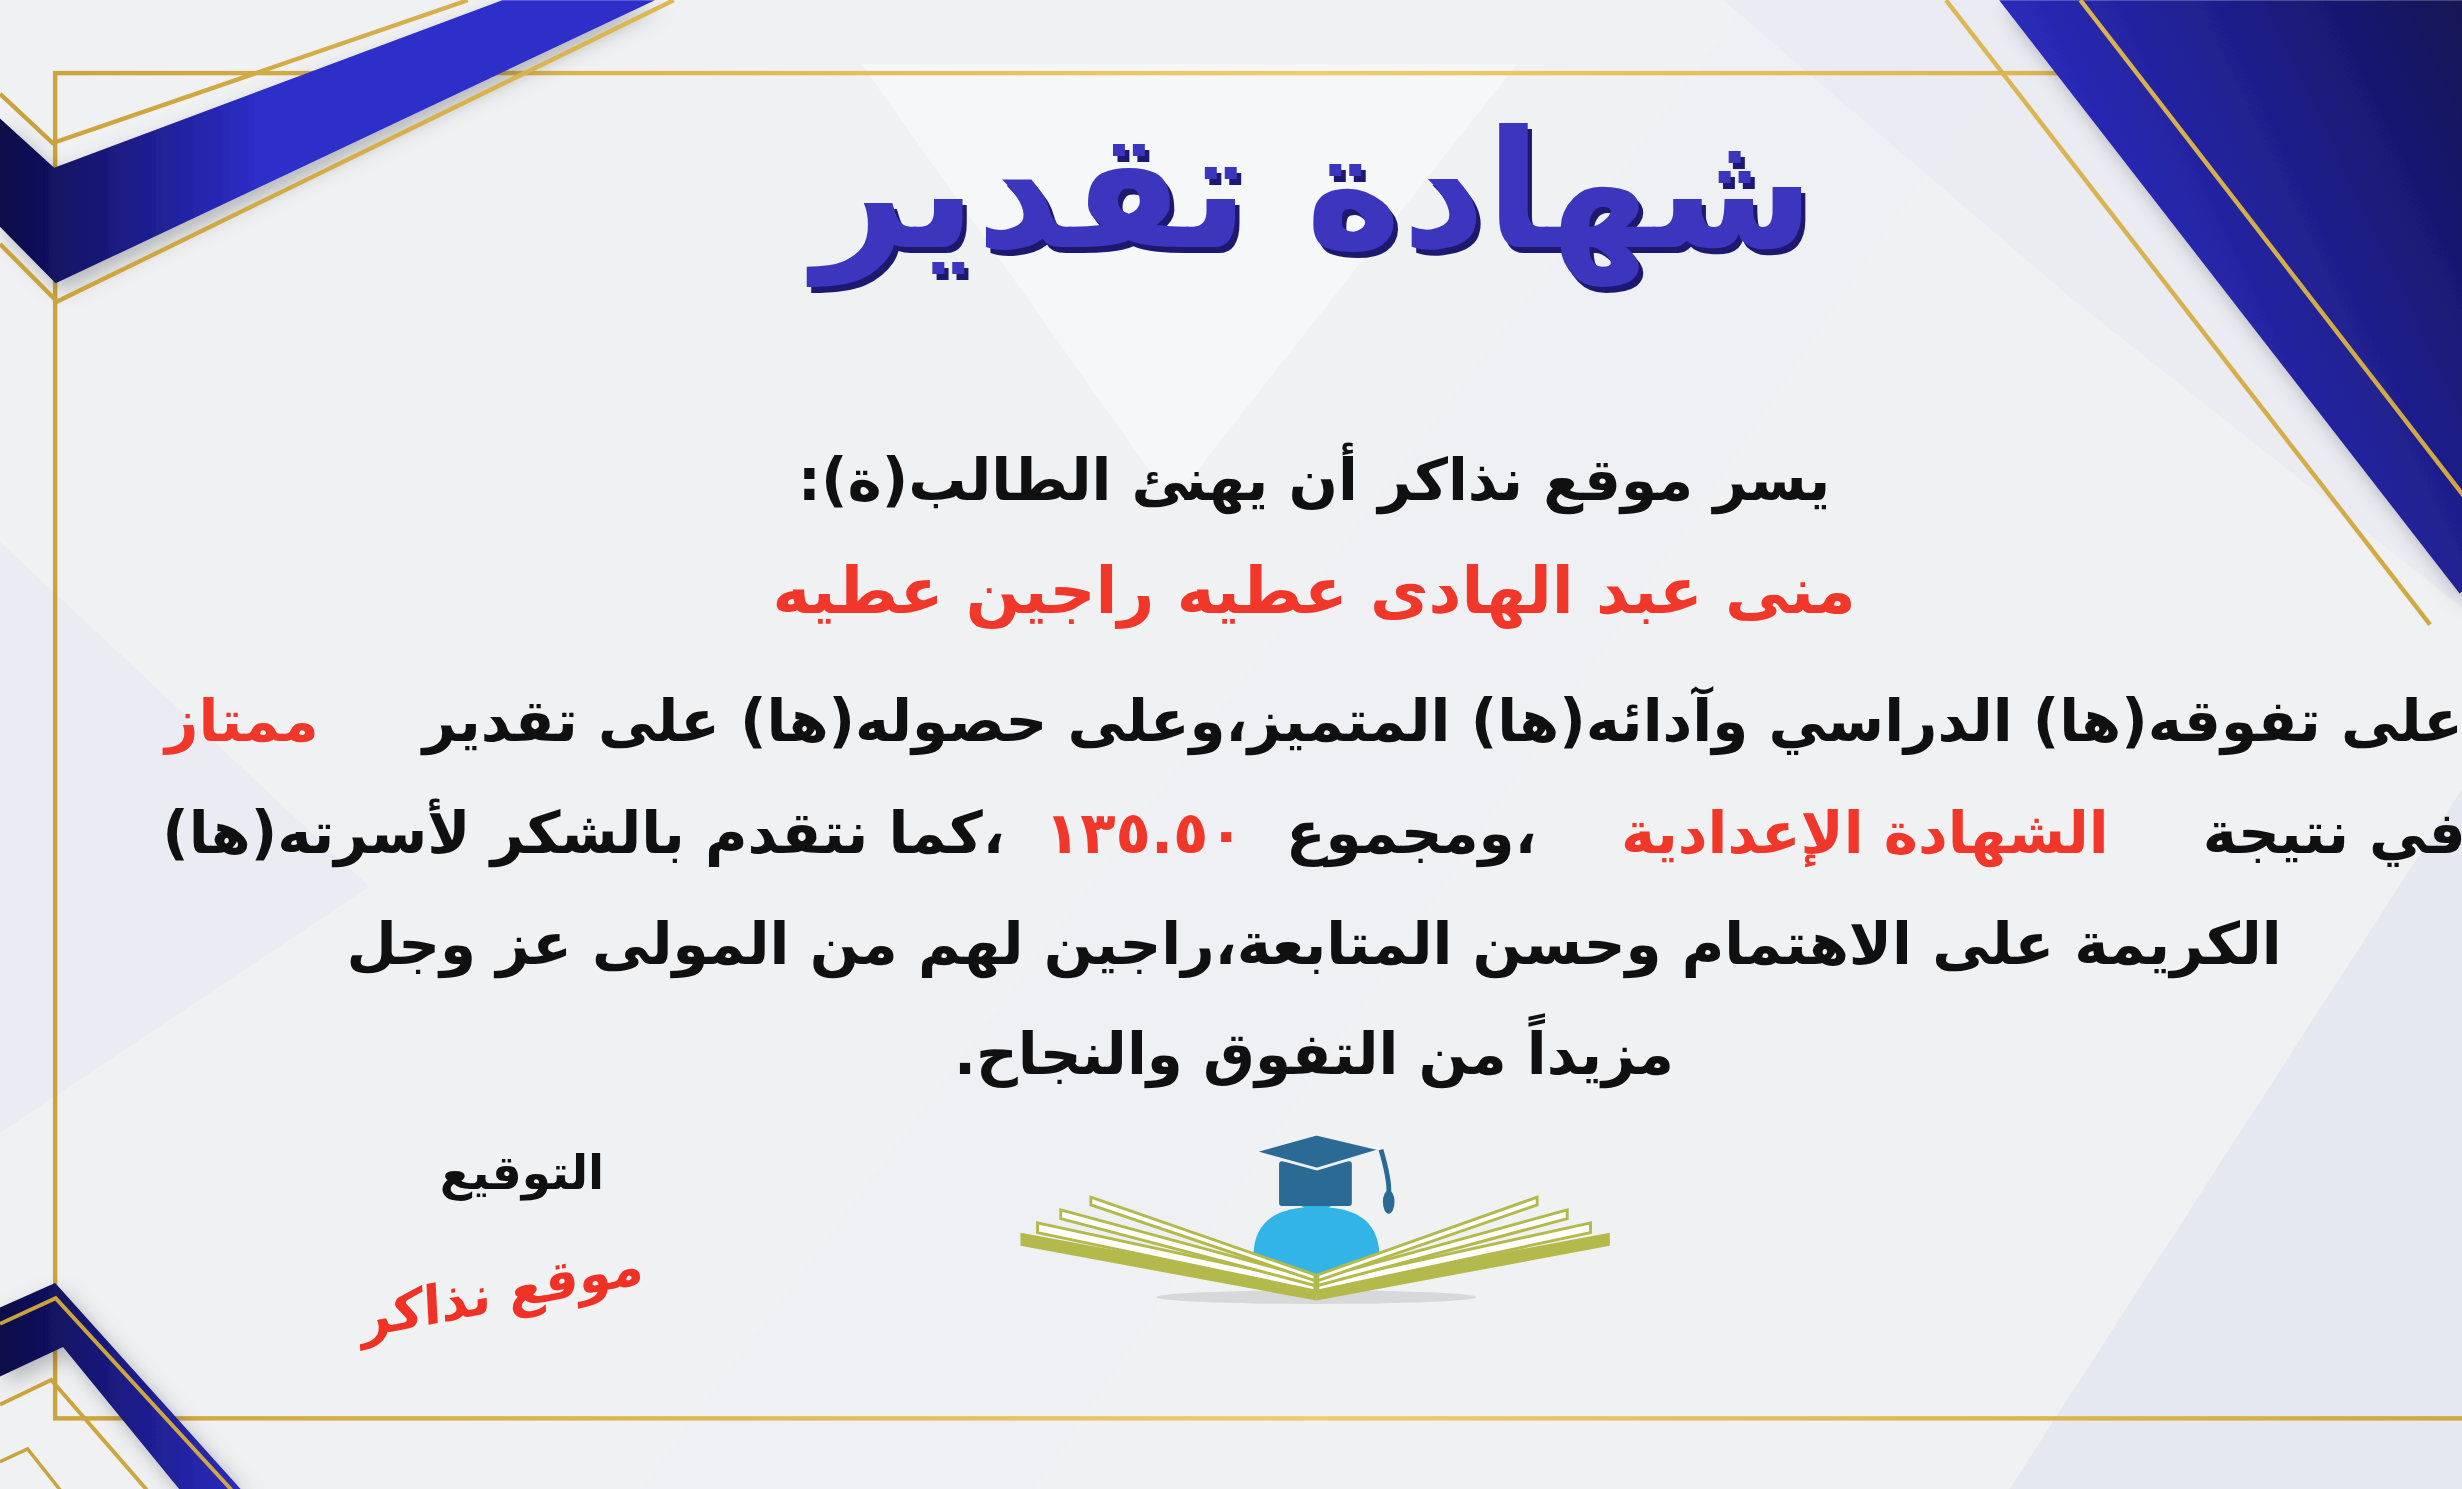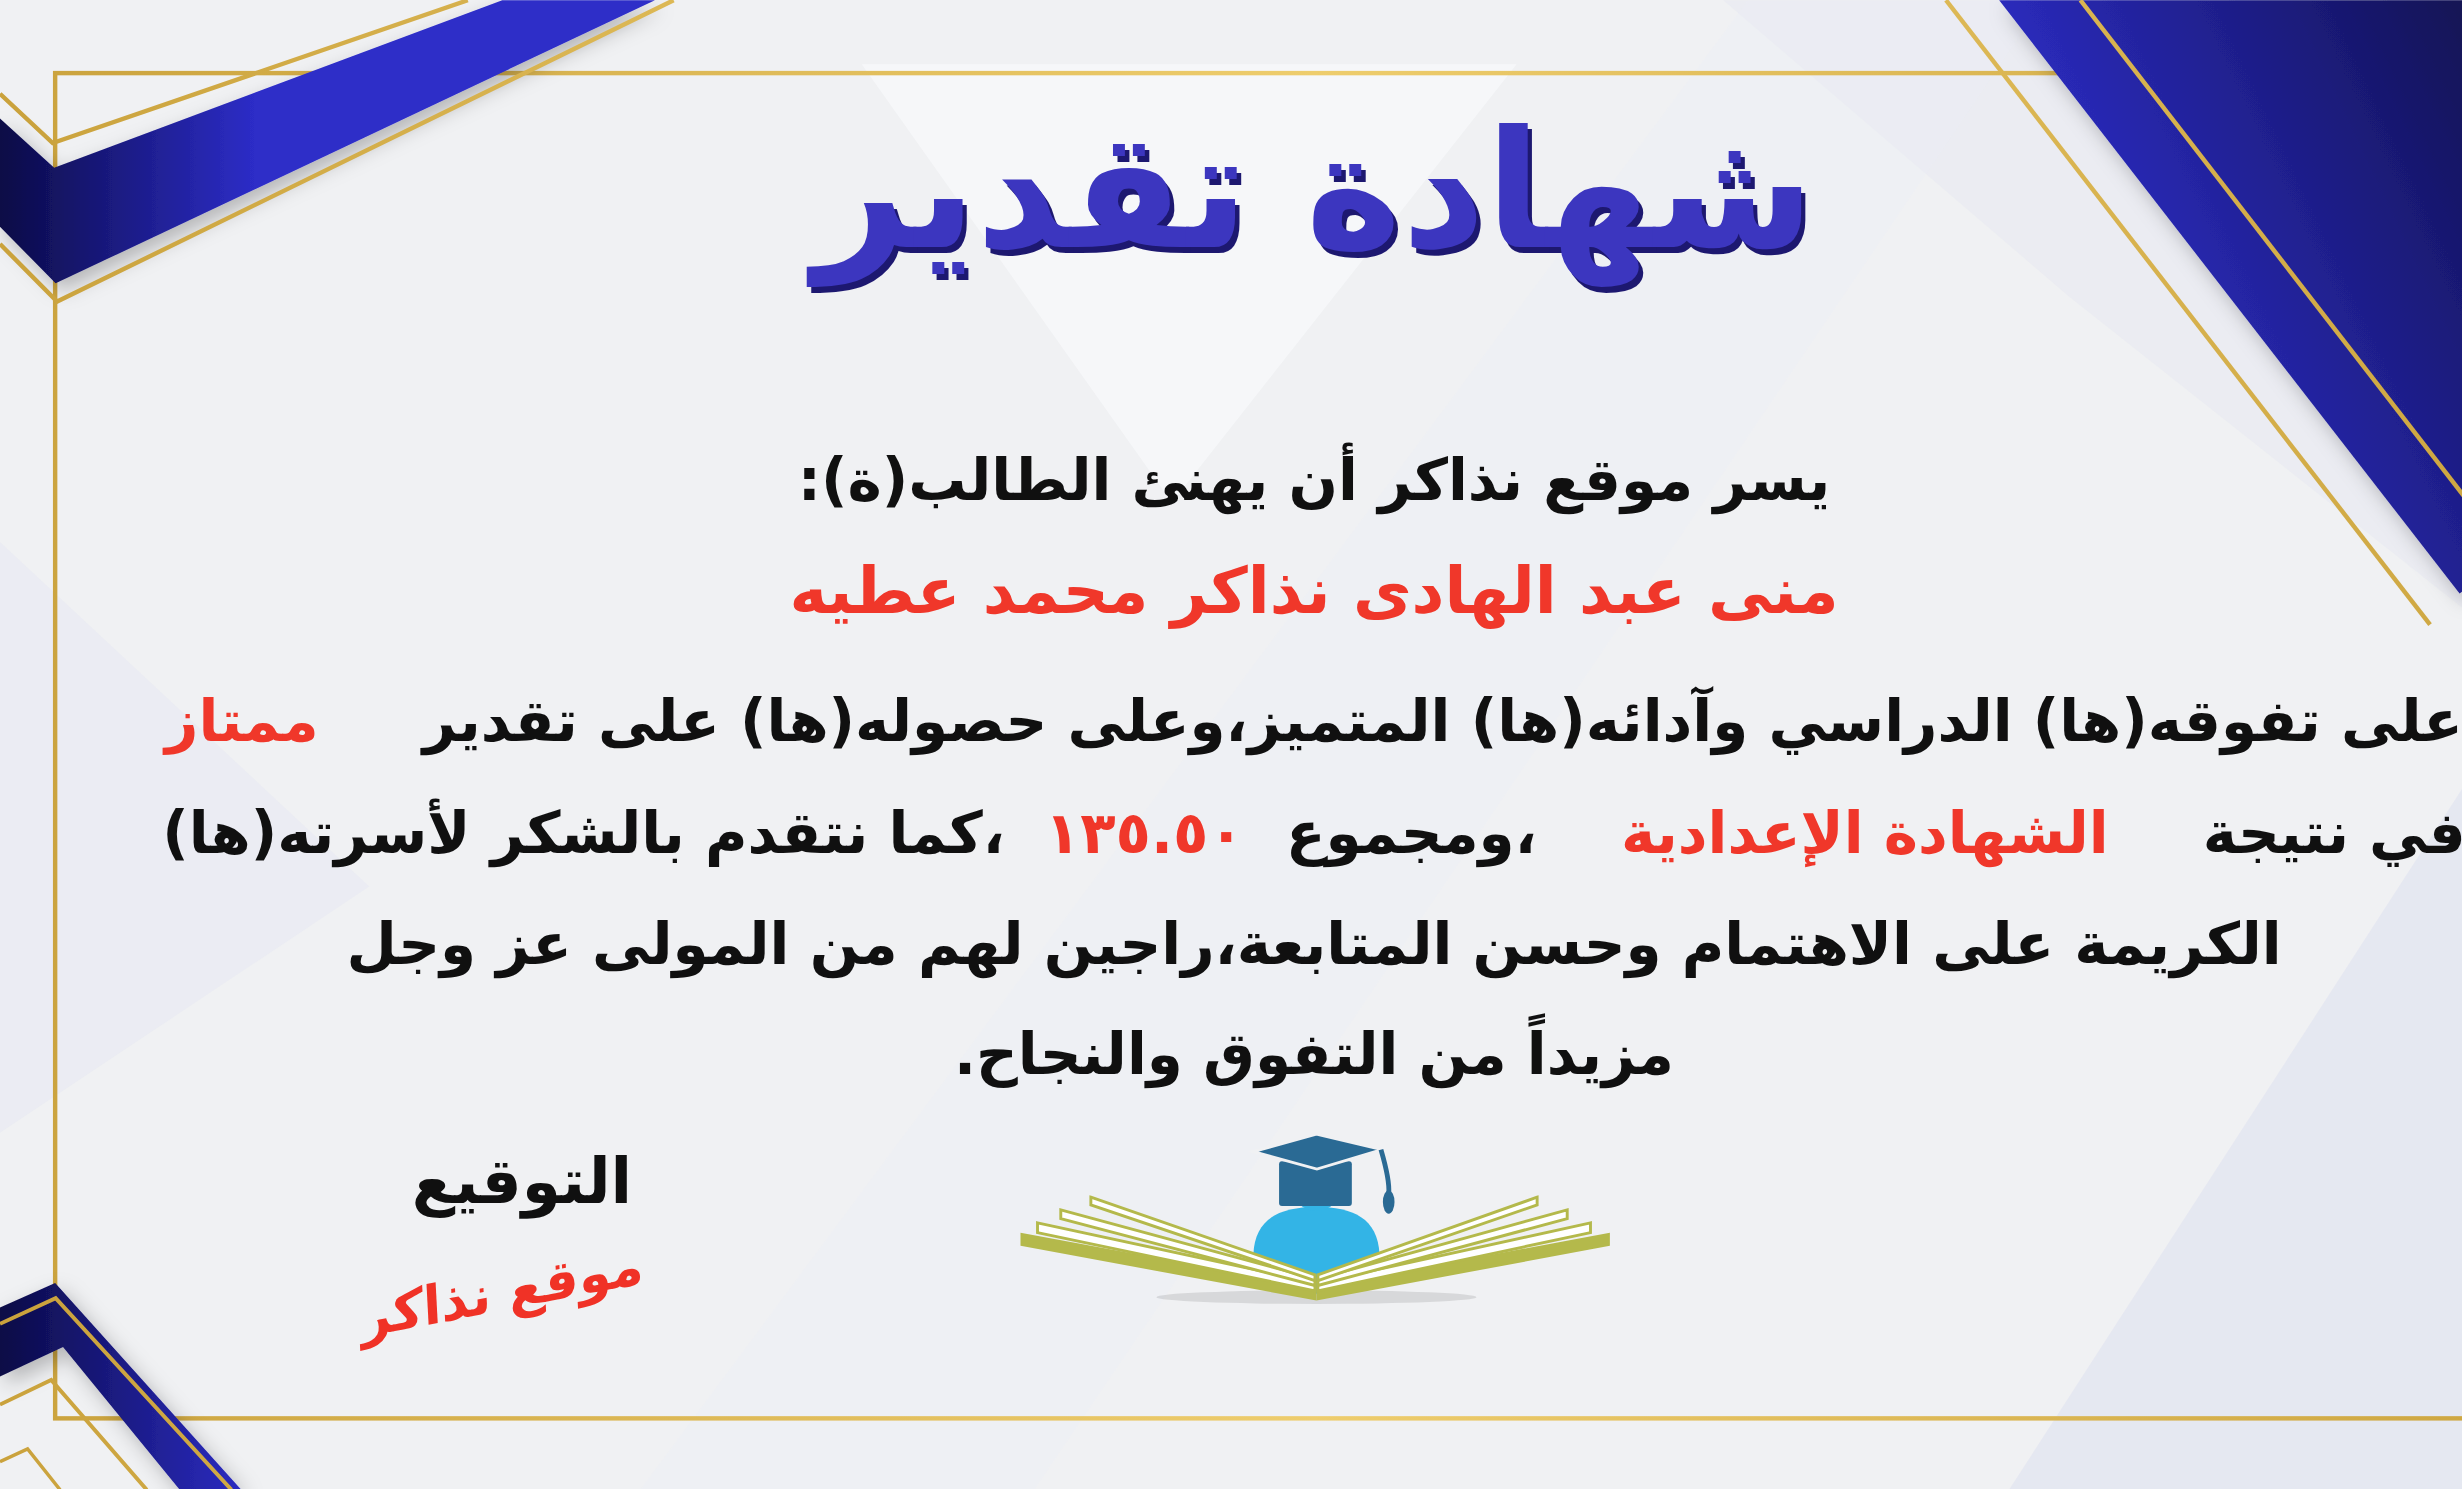--- a/index.html
+++ b/index.html
@@ -23,21 +23,21 @@
   .l3{top:687px;}
   .l4{top:799px;}
   .l5{top:910px;}
   .l6{top:1020px;}
   .red{color:#f0372a;}
   .gap-grade{margin-right:84px;}
   .gap-cert{margin-left:64px;margin-right:74px;text-align:center;}
   .gap-num{margin-left:19.7px;margin-right:22px;}
   .sign-label{
     position:absolute;top:1145px;left:325px;width:394px;text-align:center;
-    direction:rtl;font-weight:bold;font-size:63px;color:#101010;
+    direction:rtl;font-weight:bold;font-size:47px;color:#101010;
   }
   .sign-script{
     position:absolute;top:1261px;left:300px;width:404px;text-align:center;direction:rtl;
     font-size:53px;font-weight:bold;color:#f03226;
     transform:rotate(-11deg) skewX(-8deg);
   }
   .logo{position:absolute;top:1133px;left:989px;width:650px;height:175px;}
   .logo svg{display:block;width:100%;height:100%;}
   .logo-text{
     position:absolute;top:1304px;left:1068px;width:492px;text-align:center;
@@ -103,21 +103,21 @@
 
   <div class="content">
 
     <div class="title">شهادة تقدير</div>
 
     <div class="line l1">
       <span>يسر موقع نذاكر أن يهنئ الطالب(ة):</span>
     </div>
 
     <div class="line l2">
-      <span class="red">منى عبد الهادى نذاكر محمد عطيه</span>
+      <span class="red">منى عبد الهادى عطيه راجين عطيه</span>
     </div>
 
     <div class="line l3">
       <span>على تفوقه(ها) الدراسي وآدائه(ها) المتميز،وعلى حصوله(ها) على تقدير</span>
       <span class="red gap-grade">ممتاز</span>
     </div>
 
     <div class="line l4">
       <span>في نتيجة</span>
       <span class="red gap-cert">الشهادة الإعدادية</span>

